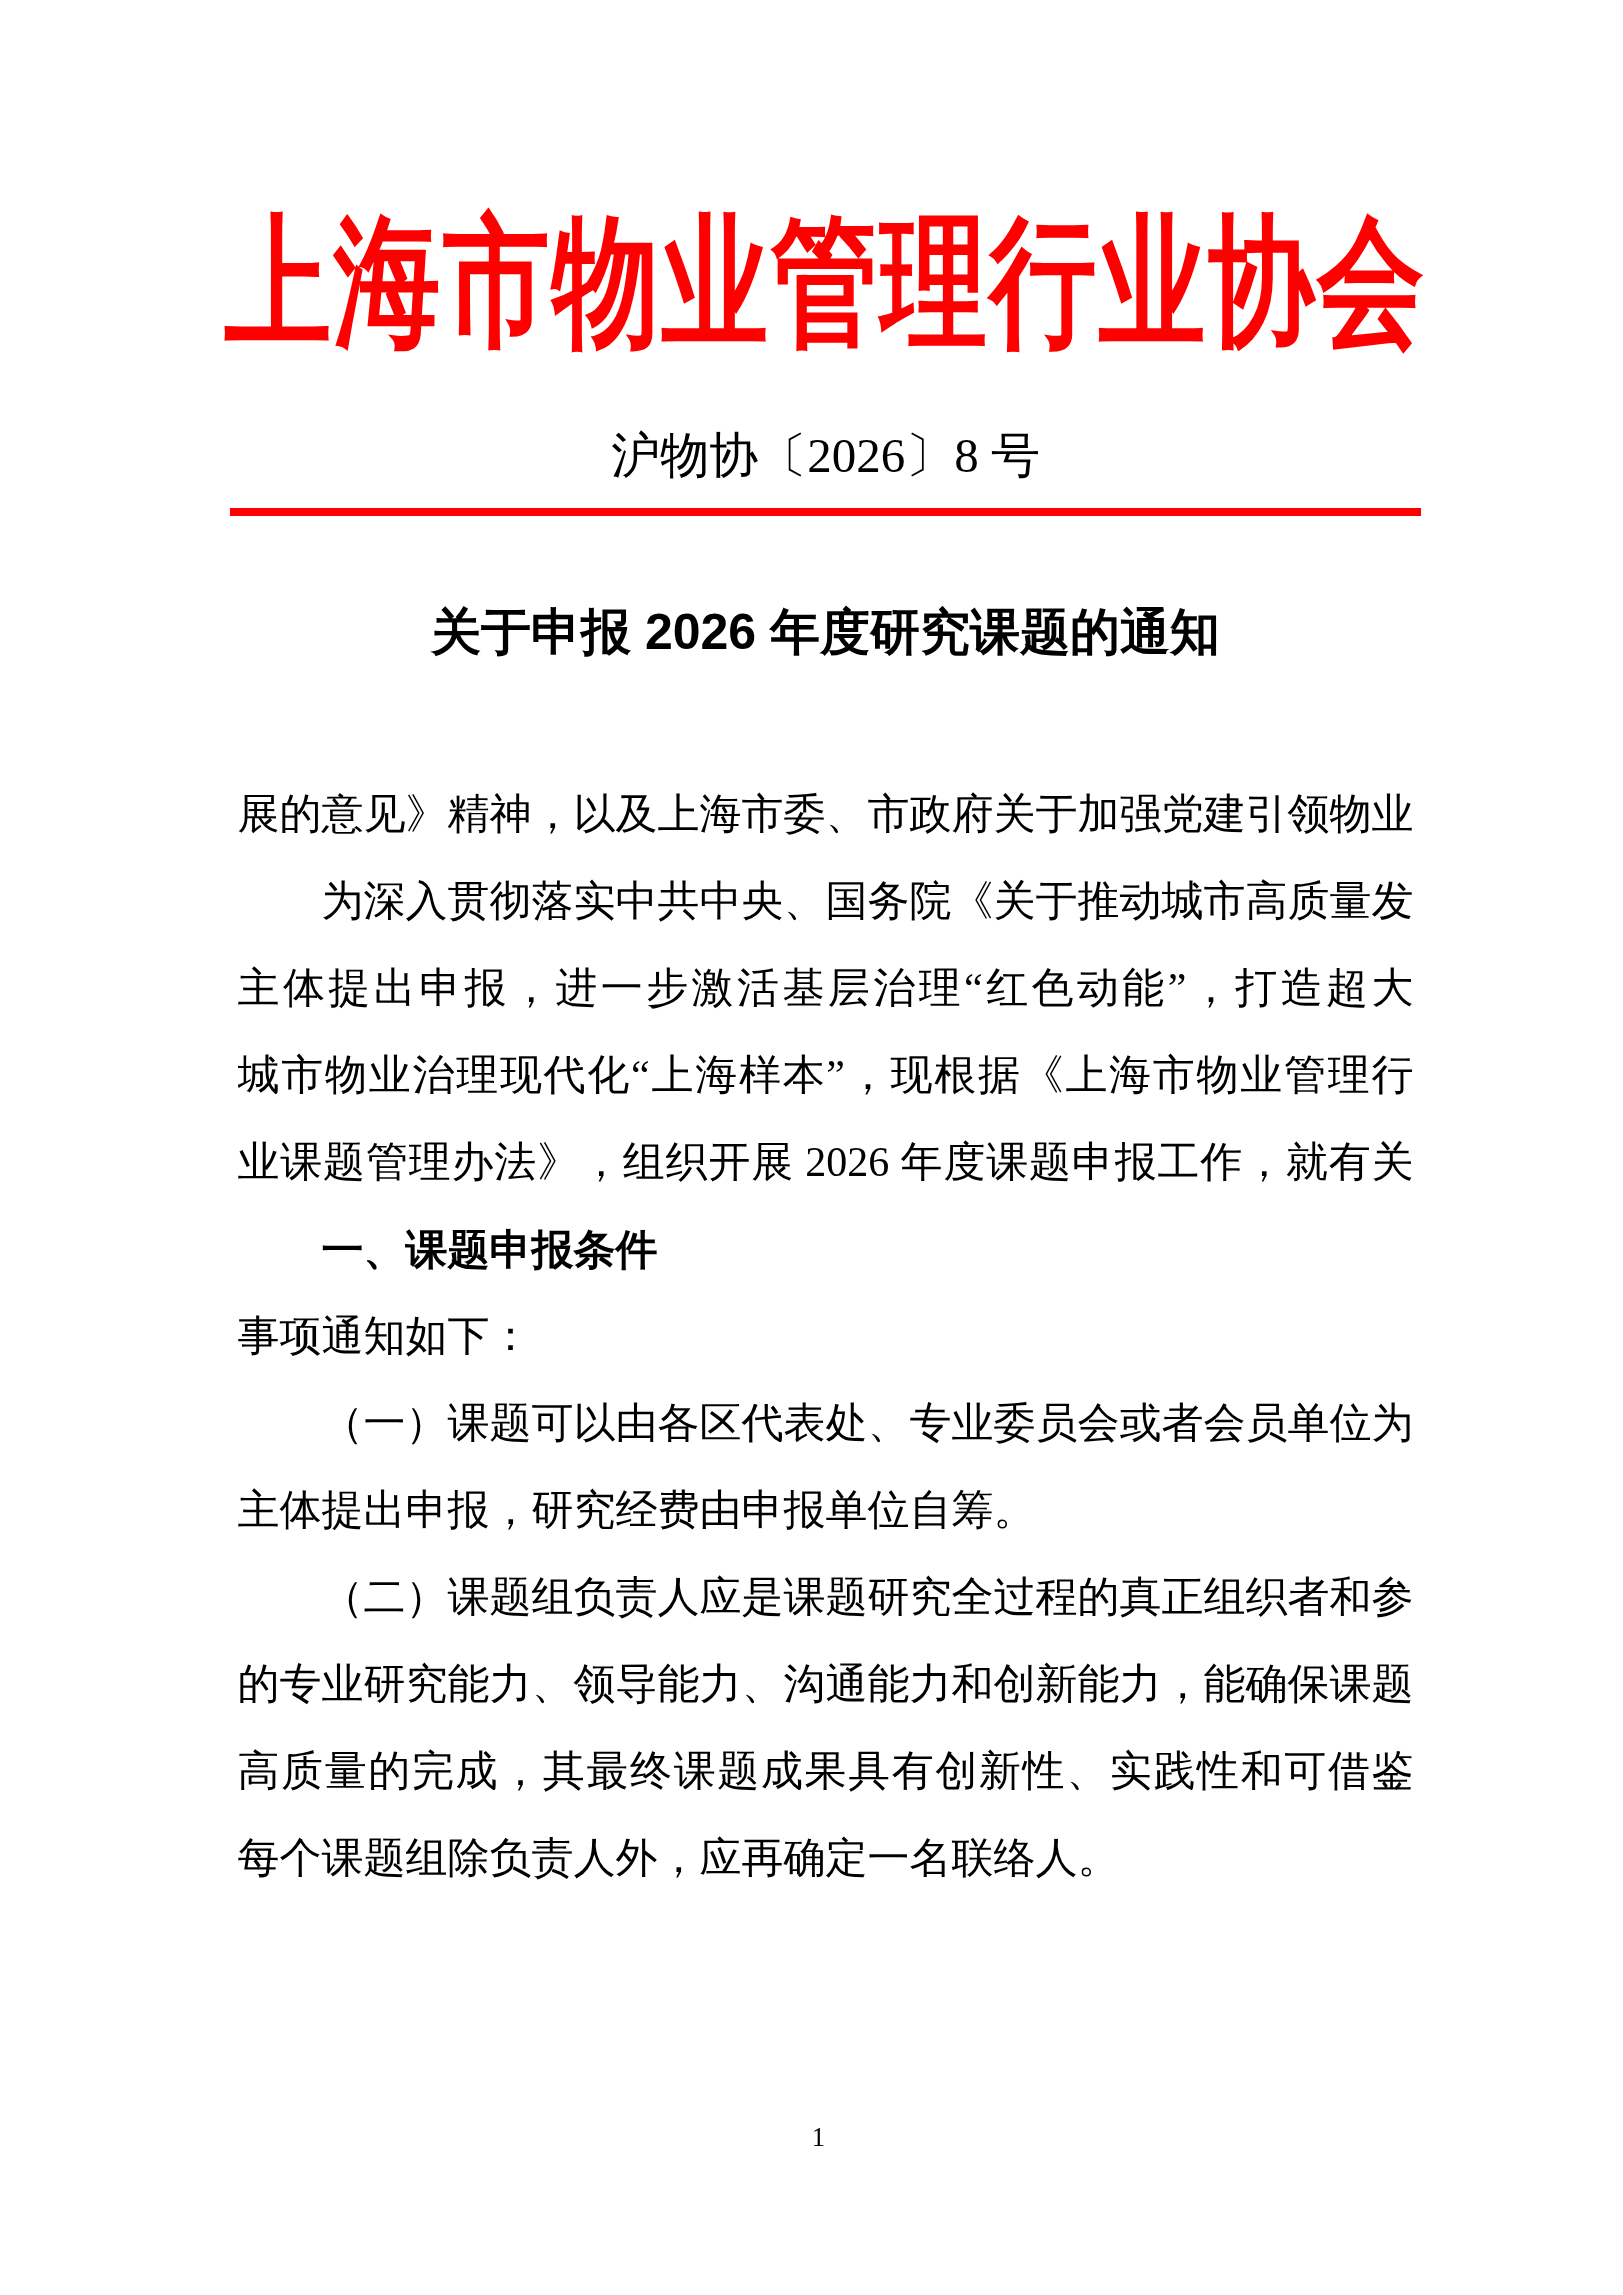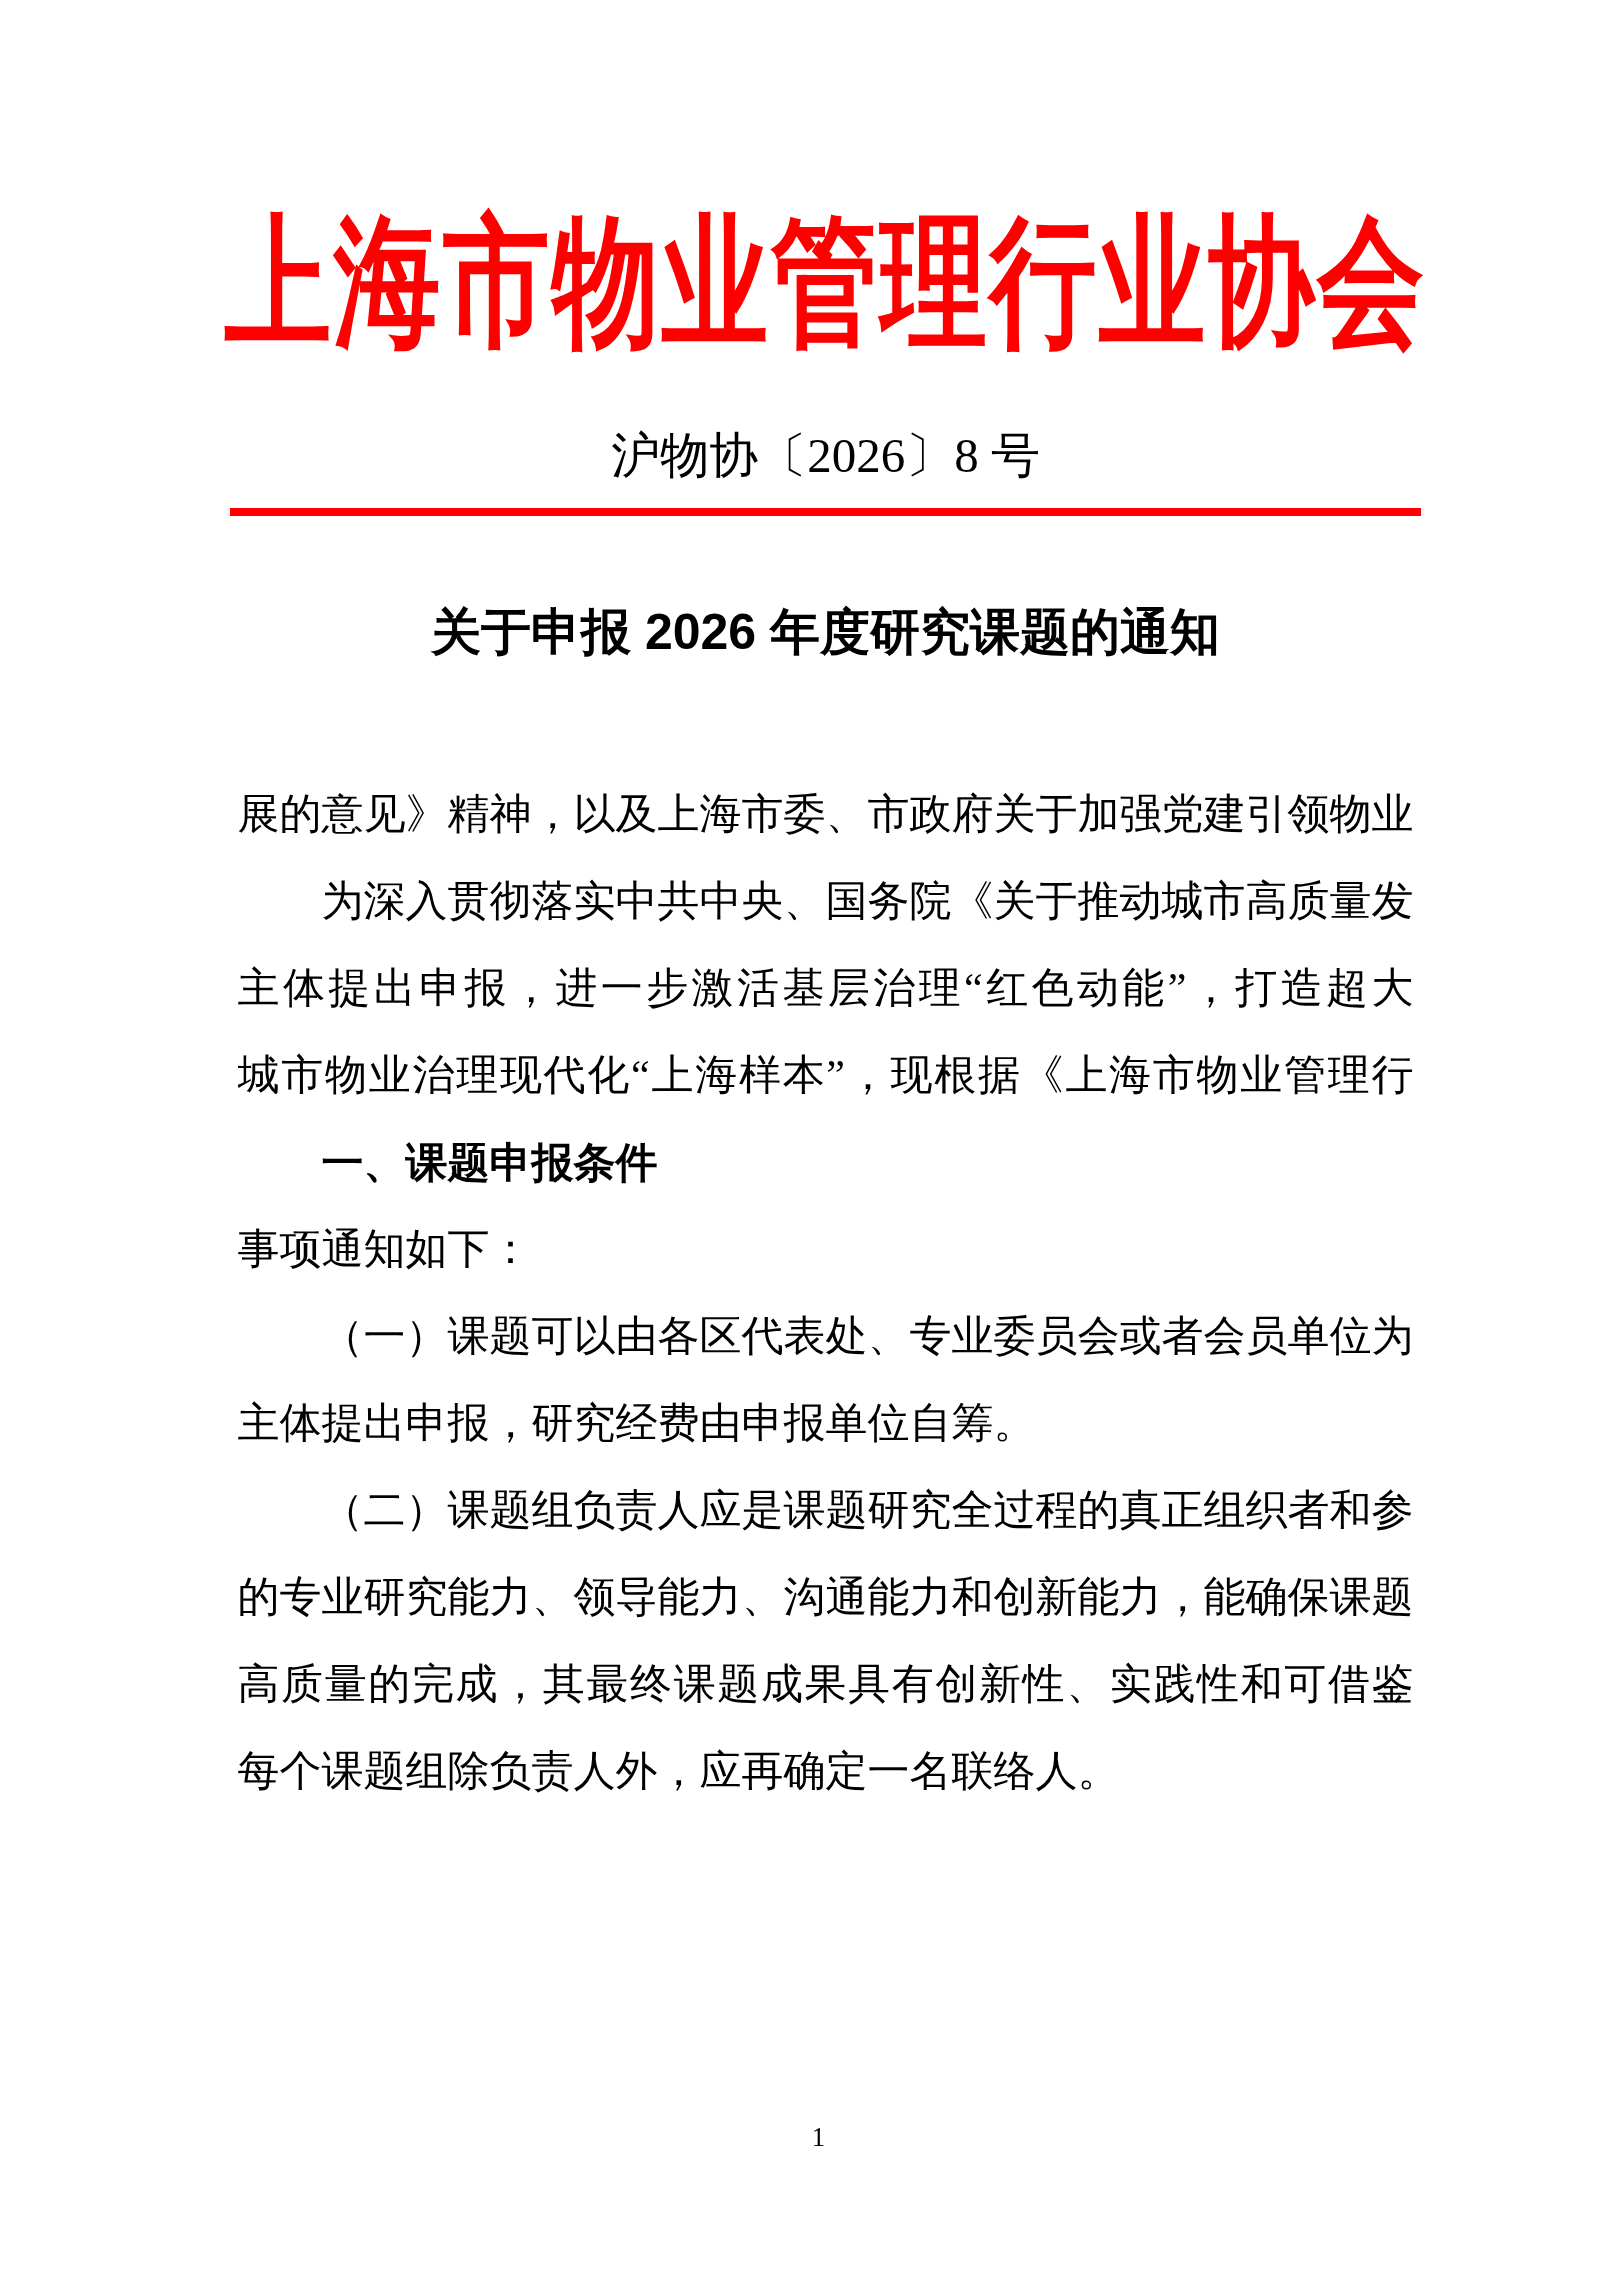--- a/index.html
+++ b/index.html
@@ -105,20 +105,21 @@
 
   <div class="red-rule"></div>
 
   <h1 class="doc-title">关于申报 2026 年度研究课题的通知</h1>
 
   <div class="body-text">
       <div class="line justify">展的意见》精神，以及上海市委、市政府关于加强党建引领物业</div>
       <div class="line indent justify">为深入贯彻落实中共中央、国务院《关于推动城市高质量发</div>
       <div class="line justify">主体提出申报，进一步激活基层治理“红色动能”，打造超大</div>
       <div class="line justify">城市物业治理现代化“上海样本”，现根据《上海市物业管理行</div>
+      <div class="line justify">业课题管理办法》，组织开展 2026 年度课题申报工作，就有关</div>
       <div class="line indent bold">一、课题申报条件</div>
       <div class="line">事项通知如下：</div>
       <div class="line indent justify">（一）课题可以由各区代表处、专业委员会或者会员单位为</div>
       <div class="line">主体提出申报，研究经费由申报单位自筹。</div>
       <div class="line indent justify">（二）课题组负责人应是课题研究全过程的真正组织者和参</div>
       <div class="line justify">的专业研究能力、领导能力、沟通能力和创新能力，能确保课题</div>
       <div class="line justify">高质量的完成，其最终课题成果具有创新性、实践性和可借鉴性。</div>
       <div class="line">每个课题组除负责人外，应再确定一名联络人。</div>
     </div>
 

